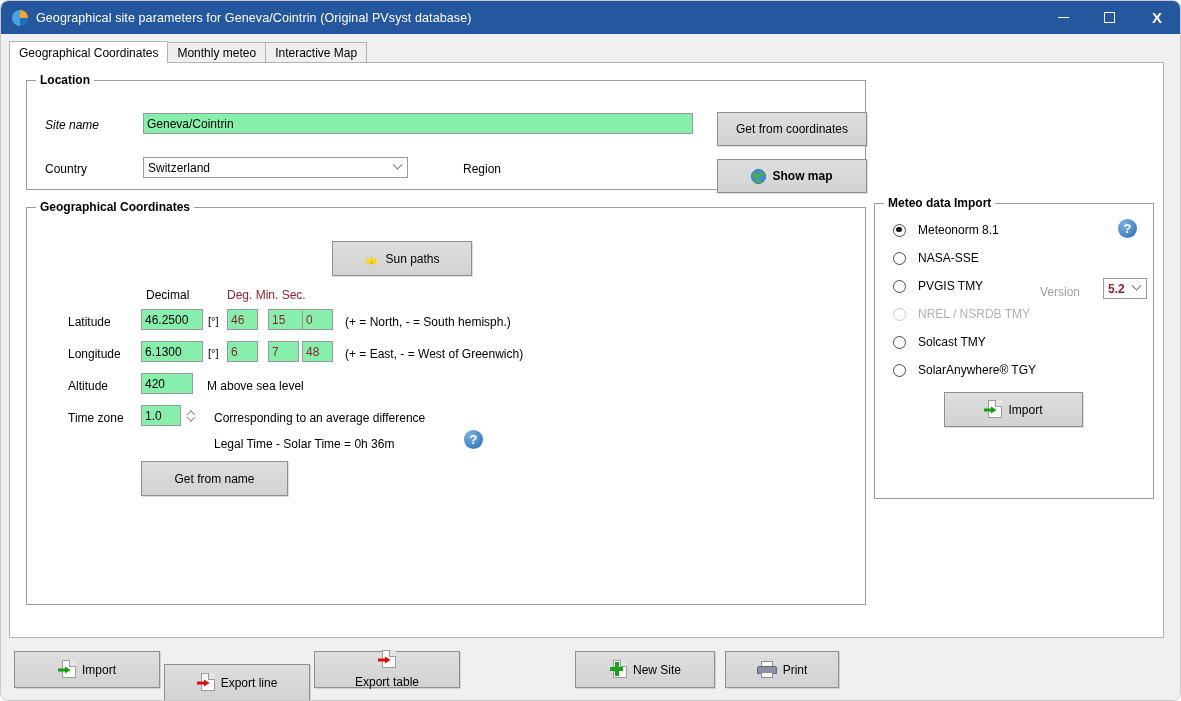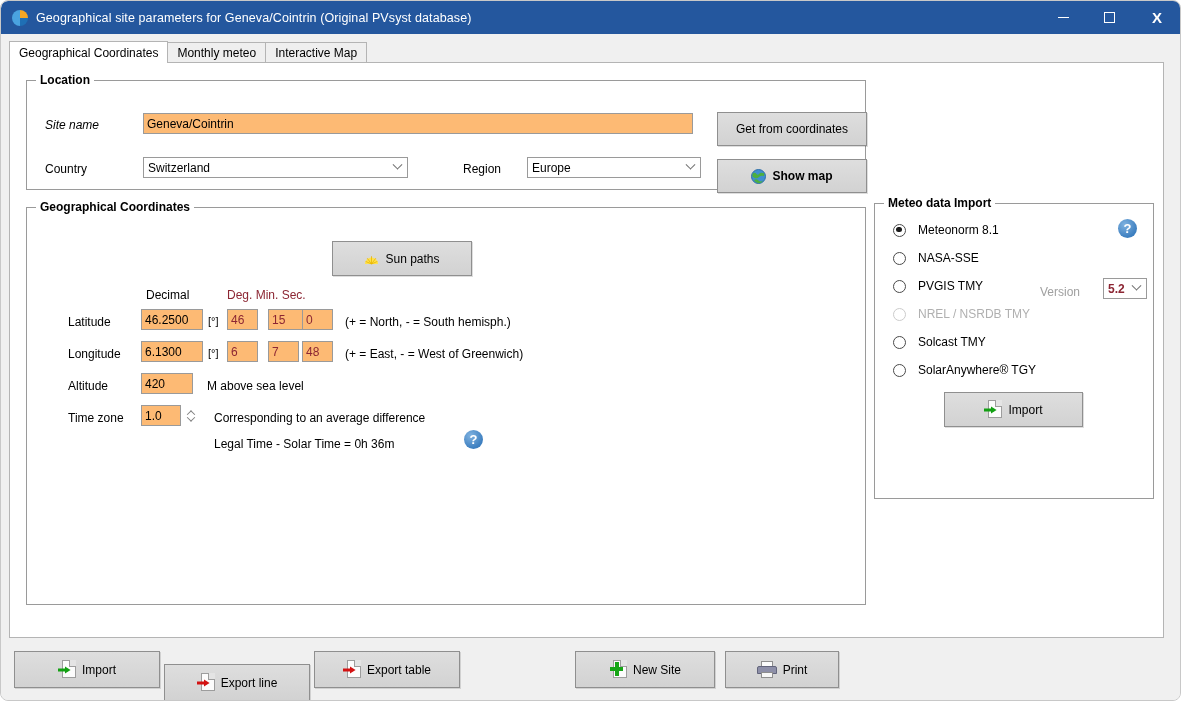--- a/index.html
+++ b/index.html
@@ -134,21 +134,21 @@
     font-size: 12px;
     color: #000;
     white-space: nowrap;
   }
   .lbl.dim { color: #a0a0a0; }
   .lbl.red { color: #8c2633; }
 
   
   .tinput {
     position: absolute;
-    background: #fdba74;
+    background: #86efac;
     border: 1px solid #9a9a9a;
     font-family: "Liberation Sans", sans-serif;
     font-size: 12px;
     color: #000;
     padding: 0 3px;
     display: flex; align-items: center;
     height: 21px;
     white-space: nowrap;
     overflow: hidden;
   }
@@ -365,26 +365,20 @@
 
       <span class="lbl" style="left:18px; top:81px;">Country</span>
       <div class="combo" style="left:116px; top:76px; width:265px;">
         <span class="cval">Switzerland</span>
         <span class="carrow">
             <i class="chev"></i>
           </span>
       </div>
 
       <span class="lbl" style="left:436px; top:81px;">Region</span>
-      <div class="combo" style="left:500px; top:76px; width:174px;">
-        <span class="cval">Europe</span>
-        <span class="carrow">
-            <i class="chev"></i>
-          </span>
-      </div>
 
       <div class="btn" style="left:690px; top:78px; width:150px; height:34px; top:78px;">
         <span class="ic ic-globe">
           <svg width="15" height="15" viewBox="0 0 15 15">
             <circle cx="7.5" cy="7.5" r="7" fill="#3f8fd0" stroke="#2d6fa8" stroke-width="1"></circle>
             <path d="M1.6 4.5 Q4 3 5.5 5 T9 4 Q11 3.2 13.4 4.6 L13 7 Q10 6 8 8 T4 9 L1.3 7.4 Z" fill="#4caf3f"></path>
             <path d="M3 11 Q5.5 9.5 7.5 11.5 T12 11.5 L10.5 13.5 Q7.5 15 4.5 13 Z" fill="#4caf3f"></path>
           </svg>
         </span>
         <span class="bold" style="font-weight:bold;">Show map</span>
@@ -443,20 +437,23 @@
         <div class="spin-arrows">
           <span class="spin-up"></span>
           <span class="spin-dn"></span>
         </div>
       </div>
       <span class="lbl" style="left:187px; top:203px;">Corresponding to an average difference</span>
       <span class="lbl" style="left:187px; top:229px;">Legal Time - Solar Time =   0h 36m</span>
 
       <div class="help" style="left:437px; top:222px;">?</div>
 
+      <div class="btn" style="left:114px; top:253px; width:147px; height:35px;">
+        <span>Get from name</span>
+      </div>
     </div>
 
     <div class="group" id="grp-meteo">
       <span class="group-title">Meteo data Import</span>
 
       <div class="help" style="left:243px; top:15px;">?</div>
 
       <div class="radio-row" style="left:18px; top:19px;">
         <span class="rdo on"></span>
         <span>Meteonorm 8.1</span>
@@ -529,21 +526,21 @@
         <span class="page"></span>
         <span class="arr">
           <svg width="13" height="8" viewBox="0 0 13 8">
             <path d="M0 2.6 h7 V0.4 L12.6 4 L7 7.6 V5.4 H0 Z" fill="#d31212"></path>
           </svg>
         </span>
       </span>
       <span>Export line</span>
     </div>
 
-    <div class="btn" style="left:313px; top:6px; width:146px; height:37px;">
+    <div class="btn" style="left:313px; top:6px; width:146px; height:37px;flex-direction:column;">
       <span class="ic ic-file">
         <span class="page"></span>
         <span class="arr">
           <svg width="13" height="8" viewBox="0 0 13 8">
             <path d="M0 2.6 h7 V0.4 L12.6 4 L7 7.6 V5.4 H0 Z" fill="#d31212"></path>
           </svg>
         </span>
       </span>
       <span>Export table</span>
     </div>

